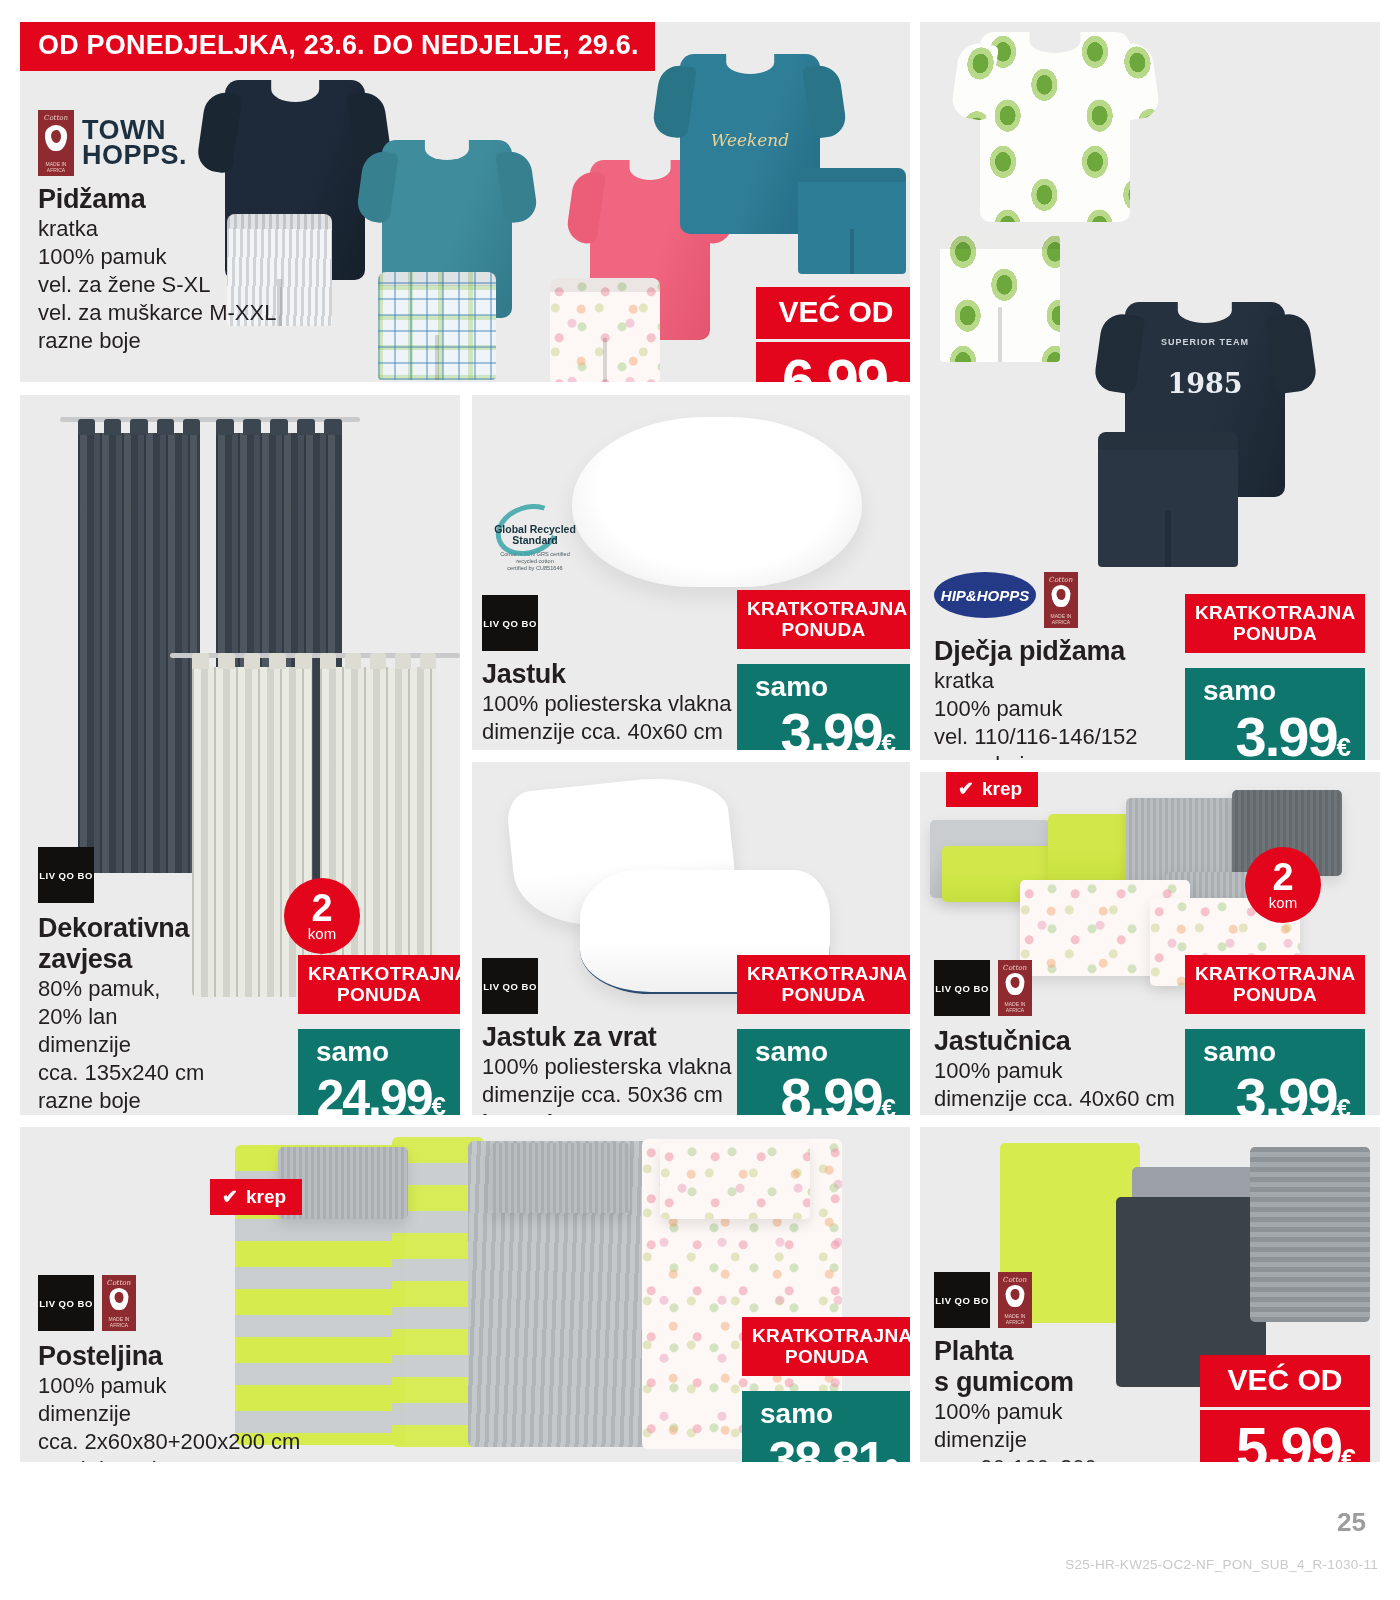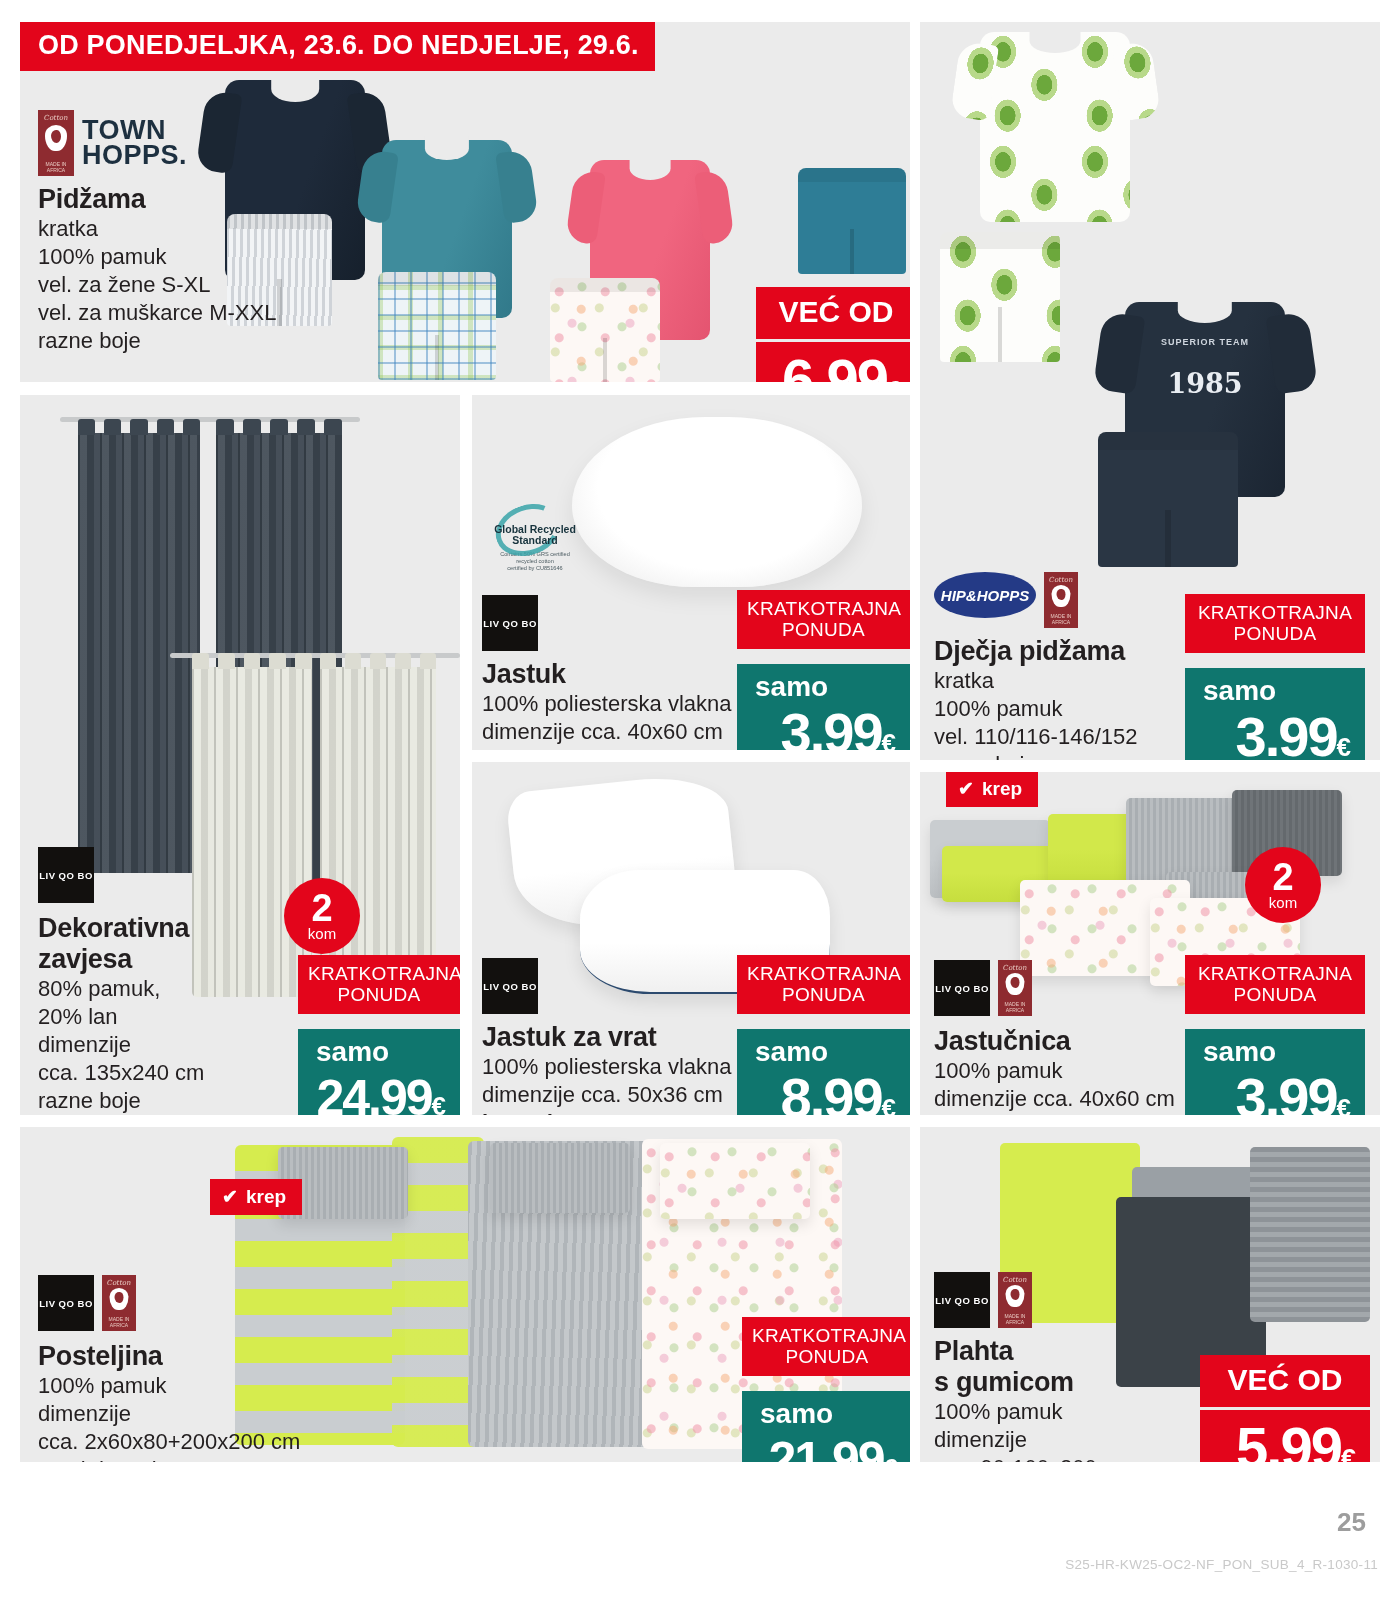--- a/index.html
+++ b/index.html
@@ -100,21 +100,21 @@
 
   
   .ptext { font-family: "Liberation Sans", sans-serif; color: #231f20; }
   .ptitle { font-size: 27px; font-weight: bold; line-height: 31px; letter-spacing: -0.3px; }
   .pline { font-size: 22px; line-height: 28px; }
   .pline.b { font-weight: bold; }
 
   
   .badge-kp {
     background: #e3051b; color: #fff; text-align: center;
-    font-weight: normal; font-size: 19px; line-height: 21px;
+    font-weight: bold; font-size: 19px; line-height: 21px;
     padding: 8px 10px 9px; letter-spacing: 0.3px;
   }
   .badge-price {
     background: #0f766e; color: #fff; text-align: left;
     padding: 6px 14px 12px 18px; margin-top: 15px;
   }
   .badge-price .samo { font-size: 28px; font-weight: bold; line-height: 34px; }
   .badge-price .amount {
     font-size: 56px; font-weight: bold; line-height: 58px; letter-spacing: -2px;
     text-align: right;
@@ -300,20 +300,27 @@
         <div class="body" style="background:linear-gradient(110deg,#f0657f 0 55%,#e45470 100%);"></div>
         <div class="sleeveL" style="background:#ec5e78;"></div>
         <div class="sleeveR" style="background:#ec5e78;"></div>
         <div class="neck"></div>
       </div>
 
       <div class="shorts floral" style="left:530px; top:256px; width:110px; height:104px;">
         <div class="waist"></div>
       </div>
 
+      <div class="tee" style="left:660px; top:32px; width:140px; height:180px;">
+        <div class="body" style="background:linear-gradient(110deg,#2f7e97 0 55%,#246b84 100%);"></div>
+        <div class="sleeveL" style="background:#2a7488;"></div>
+        <div class="sleeveR" style="background:#2a7488;"></div>
+        <div class="neck"></div>
+        <div style="position:absolute;left:22%;top:42%;color:#e8d39a;font-family:'DejaVu Serif',serif;font-style:italic;font-size:17px;">Weekend</div>
+      </div>
 
       <div class="shorts" style="left:778px; top:146px; width:108px; height:106px; background:linear-gradient(180deg,#2e7d96 0 100%);">
         <div class="waist"></div>
       </div>
     </div>
 
     <div class="ptext" style="position:absolute; left:18px; top:88px; width:260px;">
       <div class="brandrow">
         <div class="logo-cotton">
           <div class="script">Cotton</div>
@@ -613,21 +620,21 @@
       <div class="pline">razni dezeni</div>
 
     </div>
 
     <div style="position:absolute; left:722px; top:190px; width:170px;">
       <div class="badge-kp">
         <span>KRATKOTRAJNA</span><br><span>PONUDA</span>
       </div>
       <div class="badge-price">
         <div class="samo">samo</div>
-        <div class="amount" style="font-size:50px;"><span>21.99</span><span class="eur">€</span></div>
+        <div class="amount" style="font-size:50px;"><span>38.81</span><span class="eur">€</span></div>
       </div>
     </div>
   </div>
 
   <div class="panel" style="left:920px; top:1127px; width:460px; height:335px;">
 
     <div class="art" style="left:0;top:0;width:460px;height:335px;">
       <div class="sheet" style="left:80px; top:16px; width:140px; height:180px; background:linear-gradient(180deg,#d6ec4e 0 100%);"></div>
       <div class="sheet" style="left:212px; top:40px; width:130px; height:170px; background:linear-gradient(180deg,#9aa0a5 0 100%);"></div>
       <div class="sheet" style="left:196px; top:70px; width:150px; height:190px; background:linear-gradient(180deg,#3b4248 0 100%);"></div>

